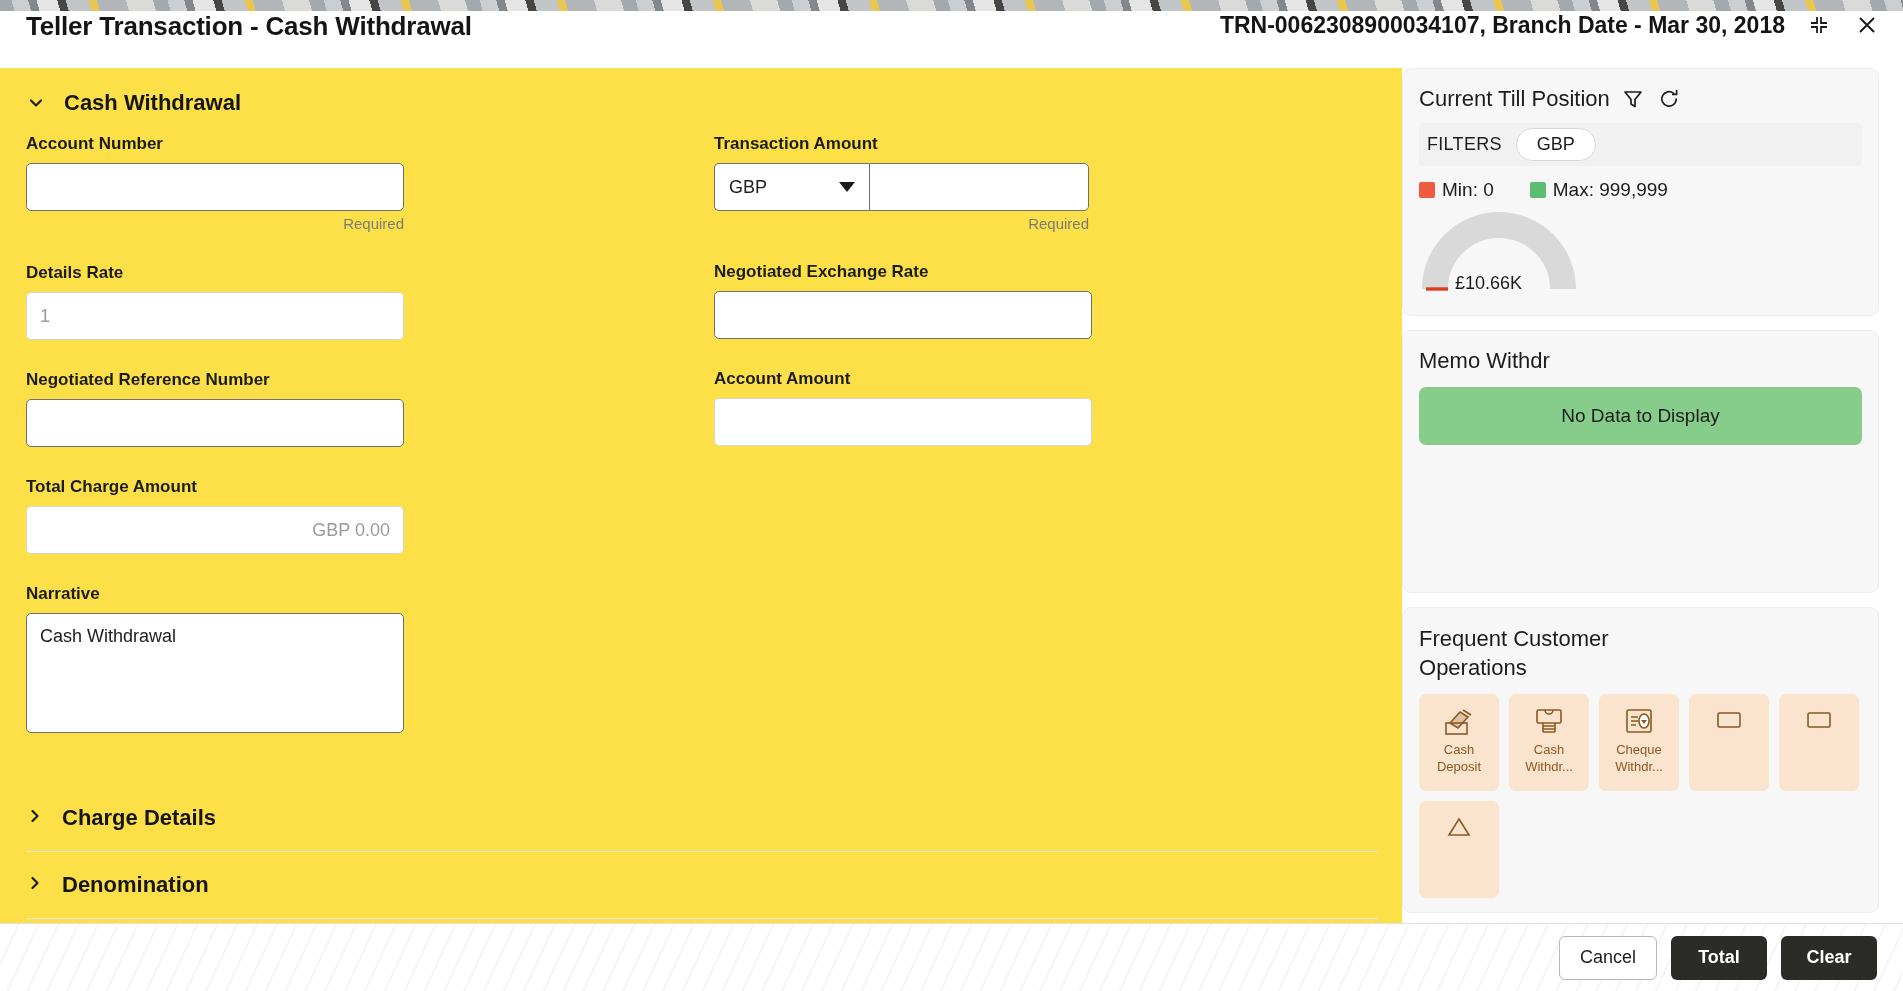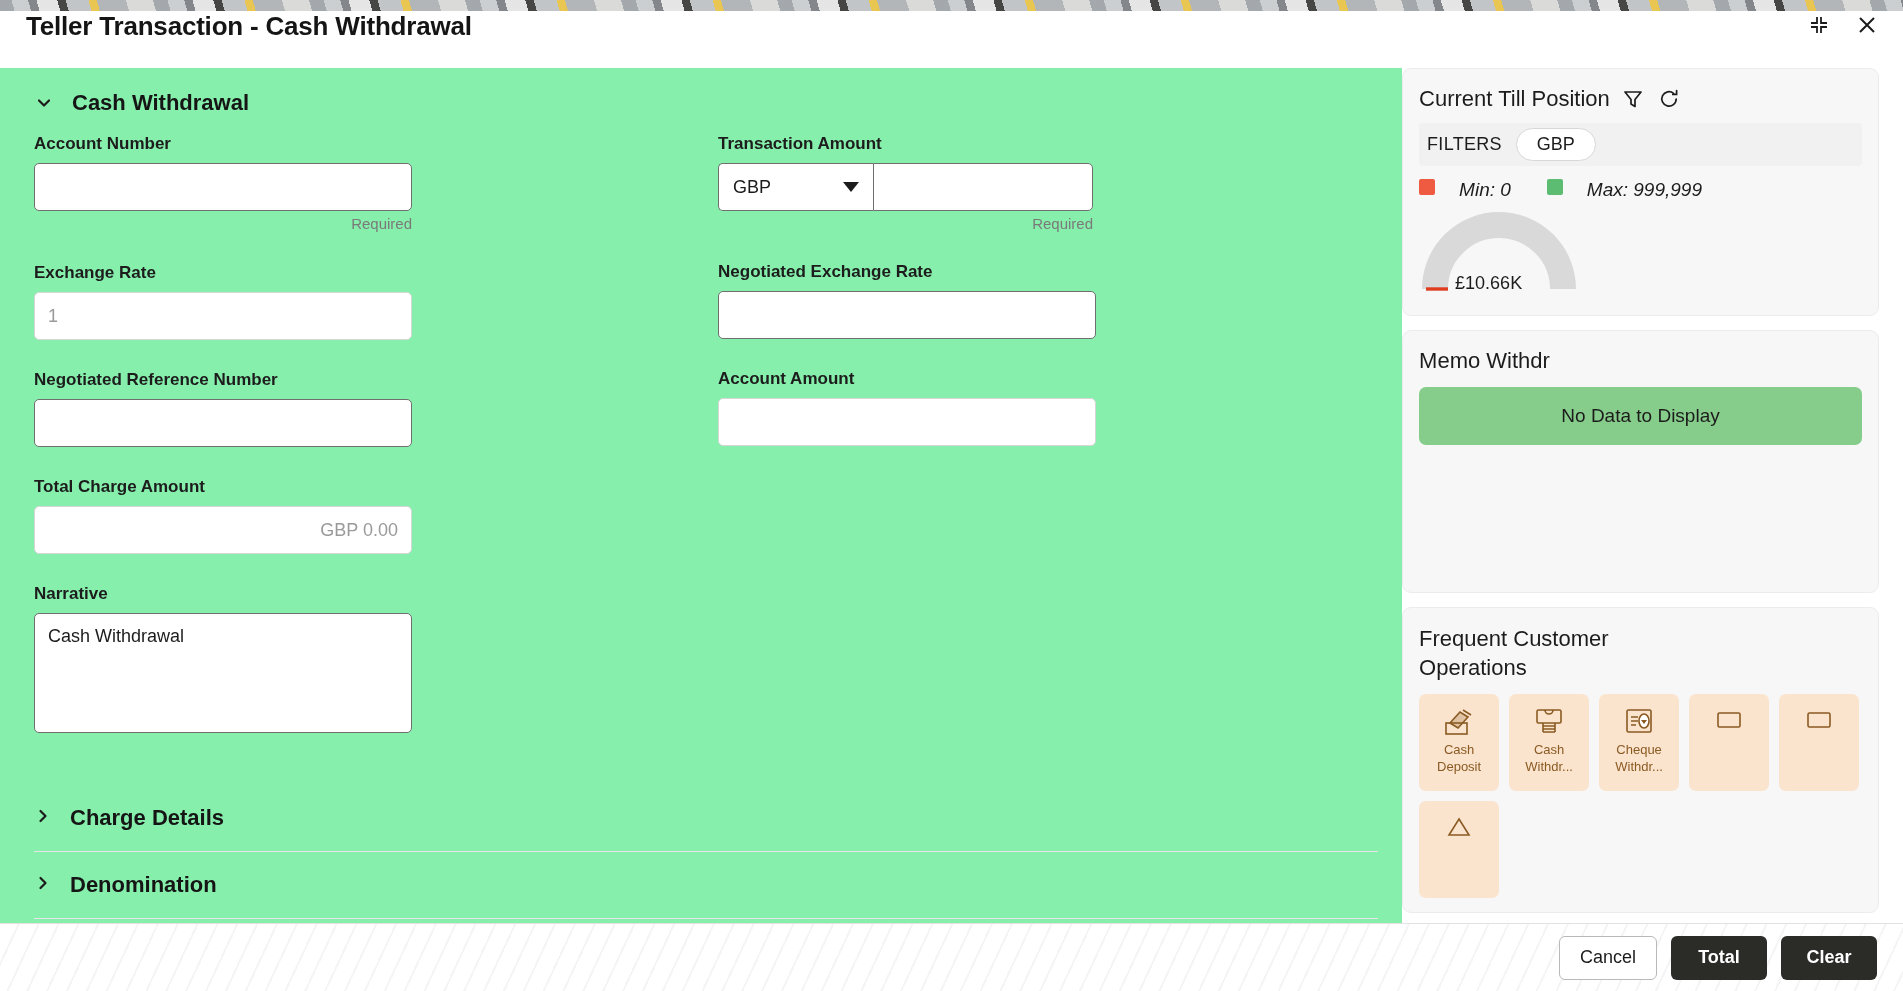--- a/index.html
+++ b/index.html
@@ -78,23 +78,23 @@
     top: 68px; left: 0;
     width: 1903px;
     height: 855px;
     display: flex;
   }
 
   
   .main-col {
     width: 1452px;
     height: 855px;
-    padding: 0 0 0 8px;
+    padding: 0 0 0 0;
     overflow: hidden;
-    background: #86efac;
+    background: #fde047;
   }
 
   .section-head {
     display: flex;
     align-items: center;
     gap: 18px;
     padding: 22px 0 14px 26px;
   }
   .section-head .chev {
     width: 20px; height: 20px;
@@ -279,21 +279,21 @@
     color: #1c1c1c;
     cursor: pointer;
   }
 
   .legend-row {
     display: flex;
     align-items: center;
     gap: 10px;
     margin-top: 13px;
   }
-  .legend-item { display: flex; gap: 24px; font-style: italic; }
+  .legend-item { display: flex; align-items: center; gap: 7px; }
   .legend-swatch { width: 16px; height: 16px; border-radius: 2px; }
   .legend-text { font-size: 19px; color: #1c1c1c; }
   .legend-gap { width: 16px; }
 
   .gauge-wrap {
     position: relative;
     height: 92px;
     margin-top: 8px;
   }
   .gauge-value {
@@ -402,20 +402,21 @@
 </style>
 </head>
 <body>
 
 <div class="top-strip"></div>
 
 <div class="window-header">
   <div class="window-title">Teller Transaction - Cash Withdrawal</div>
 
   <div class="header-right">
+    <div class="txn-ref">TRN-0062308900034107, Branch Date - Mar 30, 2018</div>
 
     <div class="hdr-icon">
       <svg width="22" height="22" viewBox="0 0 22 22" fill="none" stroke="#1c1c1c" stroke-width="1.8">
         <path d="M9 3 L9 9 L3 9"></path>
         <path d="M13 3 L13 9 L19 9"></path>
         <path d="M9 19 L9 13 L3 13"></path>
         <path d="M13 19 L13 13 L19 13"></path>
       </svg>
     </div>
 
@@ -444,21 +445,21 @@
 
       <div class="col-left">
 
         <div class="field">
           <label class="field-label">Account Number</label>
           <input class="input-box" type="text" placeholder="" style="">
           <div class="required-note">Required</div>
         </div>
 
         <div class="field">
-          <label class="field-label rt">Exchange Rate</label>
+          <label class="field-label rt">Details Rate</label>
           <input class="input-box disabled" type="text" placeholder="1" style="">
         </div>
 
         <div class="field">
           <label class="field-label rt">Negotiated Reference Number</label>
           <input class="input-box" type="text" placeholder="" style="">
         </div>
 
         <div class="field">
           <label class="field-label rt">Total Charge Amount</label>

